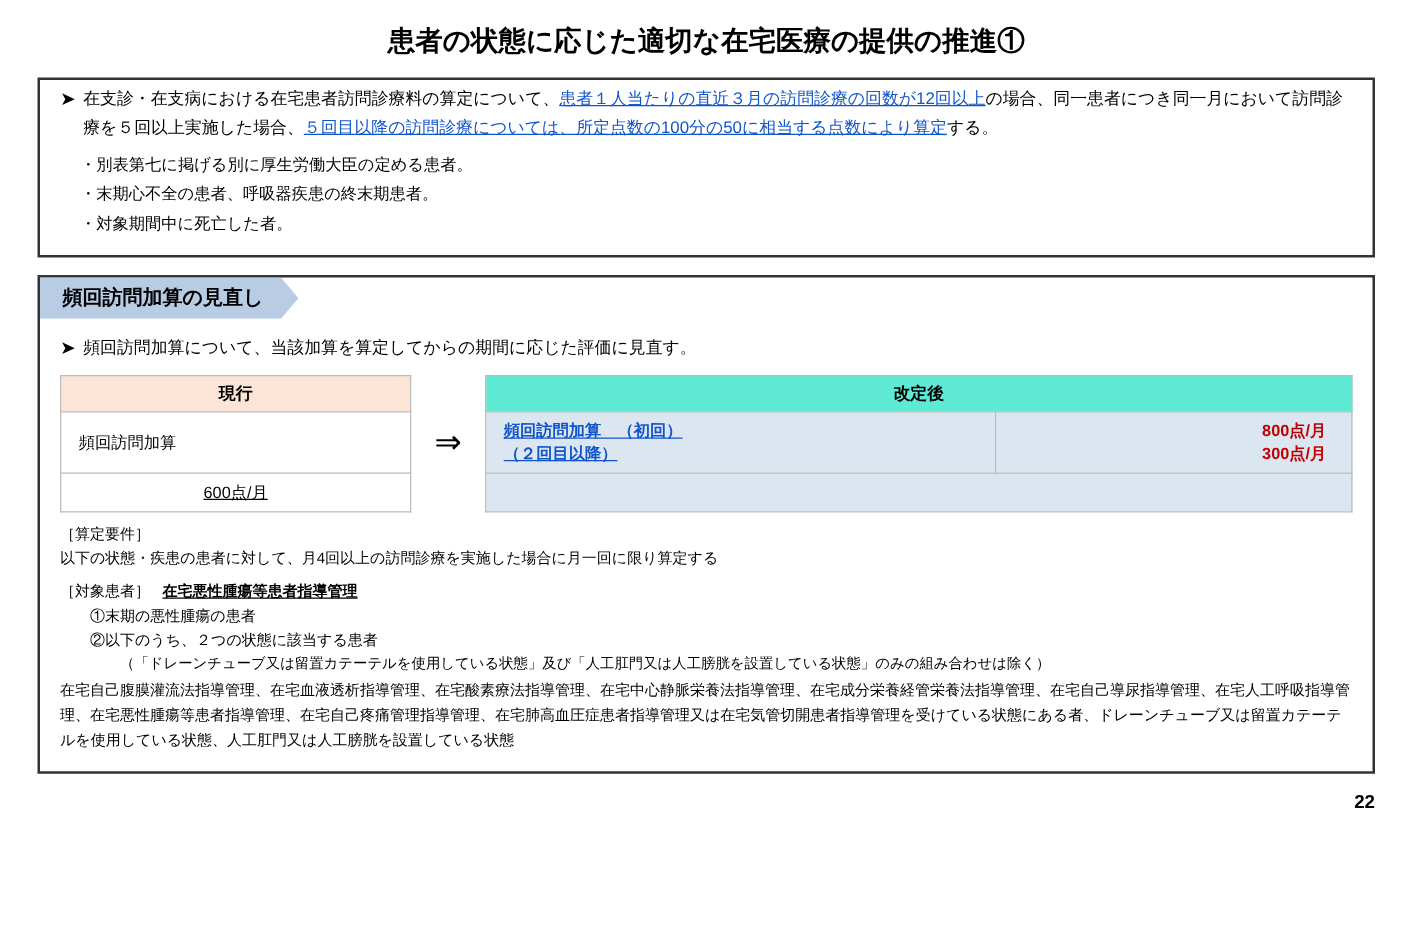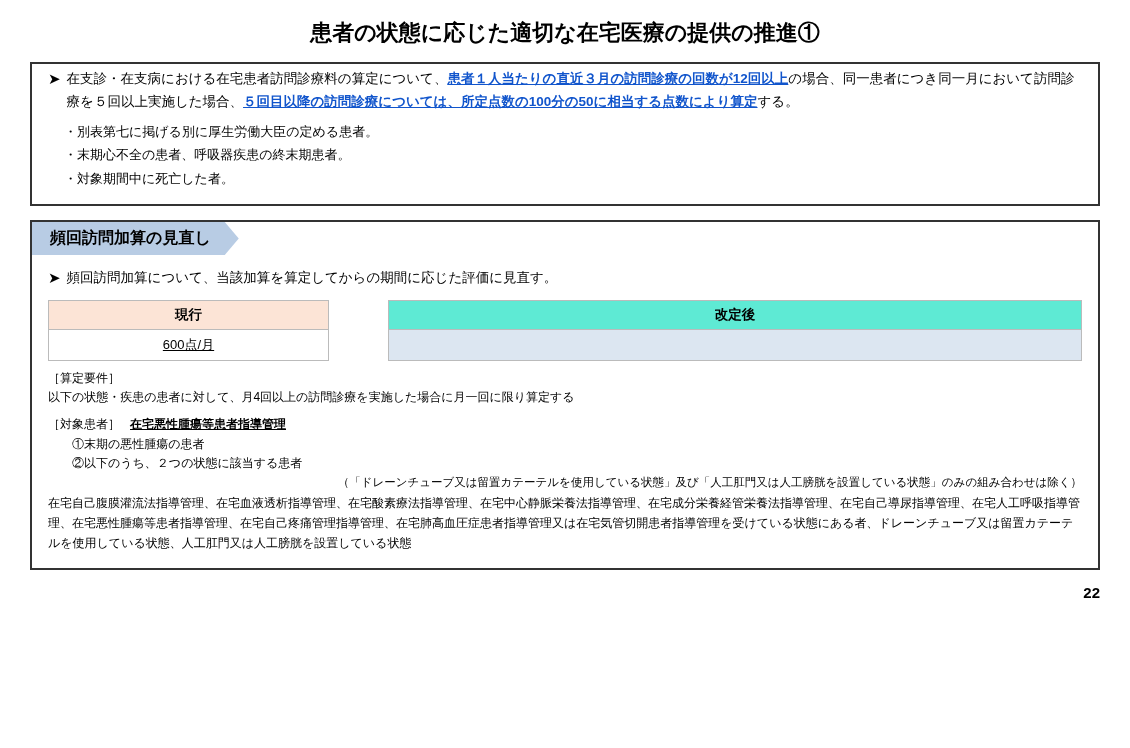--- a/index.html
+++ b/index.html
@@ -48,21 +48,21 @@
       margin-top: 2px;
       flex-shrink: 0;
     }
     .main-text {
       font-size: 13.5px;
       line-height: 1.7;
     }
     .blue-bold-underline {
       color: #1155cc;
       text-decoration: underline;
-      font-weight: bold;
+      font-weight: normal;
     }
     .calc-note {
       font-size: 12.5px;
       color: #333;
       margin: 6px 0 4px 0;
     }
     .bullet-list {
       list-style: none;
       padding-left: 16px;
       font-size: 13px;
@@ -174,37 +174,49 @@
       <table class="freq-table">
         <thead>
           <tr>
             <th style="background:#fce4d6; width:280px;">現行</th>
             <th style="border:none; background:#fff; width:60px;"></th>
             <th style="background:#5eead4;" colspan="2">改定後</th>
           </tr>
         </thead>
         <tbody>
           <tr>
+            <td class="label-cell">頻回訪問加算</td>
+            <td class="arrow-cell">⇒</td>
+            <td style="background:#dce6f1; padding: 6px 14px;">
+              <div class="bold-blue-underline">頻回訪問加算　（初回）</div>
+              <div class="bold-blue-underline">（２回目以降）</div>
+            </td>
+            <td style="background:#dce6f1; padding: 6px 20px; text-align:right; min-width:120px;">
+              <div class="red-bold">800点/月</div>
+              <div class="red-bold">300点/月</div>
+            </td>
+          </tr>
+          <tr>
             <td class="value-cell">600点/月</td>
             <td style="border:none; background:#fff;"></td>
             <td colspan="2" style="background:#dce6f1; border:1px solid #bbb;"></td>
           </tr>
         </tbody>
       </table>
     </div>
 
     <div class="small-note">
       <span>［算定要件］</span><br>
       <span>以下の状態・疾患の患者に対して、月4回以上の訪問診療を実施した場合に月一回に限り算定する</span>
     </div>
 
     <div class="small-note" style="margin-top:8px;">
       <span>［対象患者］</span>
       &nbsp;&nbsp;<span class="bold underline">在宅悪性腫瘍等患者指導管理</span><br>
       <span class="indent1" style="display:block;">①末期の悪性腫瘍の患者</span>
       <span class="indent1" style="display:block;">②以下のうち、２つの状態に該当する患者</span>
-      <span class="indent2" style="display:block; font-size:11.5px;text-align:right;">（「ドレーンチューブ又は留置カテーテルを使用している状態」及び「人工肛門又は人工膀胱を設置している状態」のみの組み合わせは除く）</span>
+      <span class="indent2" style="display:block; font-size:11.5px;">（「ドレーンチューブ又は留置カテーテルを使用している状態」及び「人工肛門又は人工膀胱を設置している状態」のみの組み合わせは除く）</span>
       <span style="display:block; margin-top:3px; font-size:12px; line-height:1.65;">在宅自己腹膜灌流法指導管理、在宅血液透析指導管理、在宅酸素療法指導管理、在宅中心静脈栄養法指導管理、在宅成分栄養経管栄養法指導管理、在宅自己導尿指導管理、在宅人工呼吸指導管理、在宅悪性腫瘍等患者指導管理、在宅自己疼痛管理指導管理、在宅肺高血圧症患者指導管理又は在宅気管切開患者指導管理を受けている状態にある者、ドレーンチューブ又は留置カテーテルを使用している状態、人工肛門又は人工膀胱を設置している状態</span>
     </div>
   </div>
 </div>
 
 <div class="page-num">22</div>
 
 </body></html>

